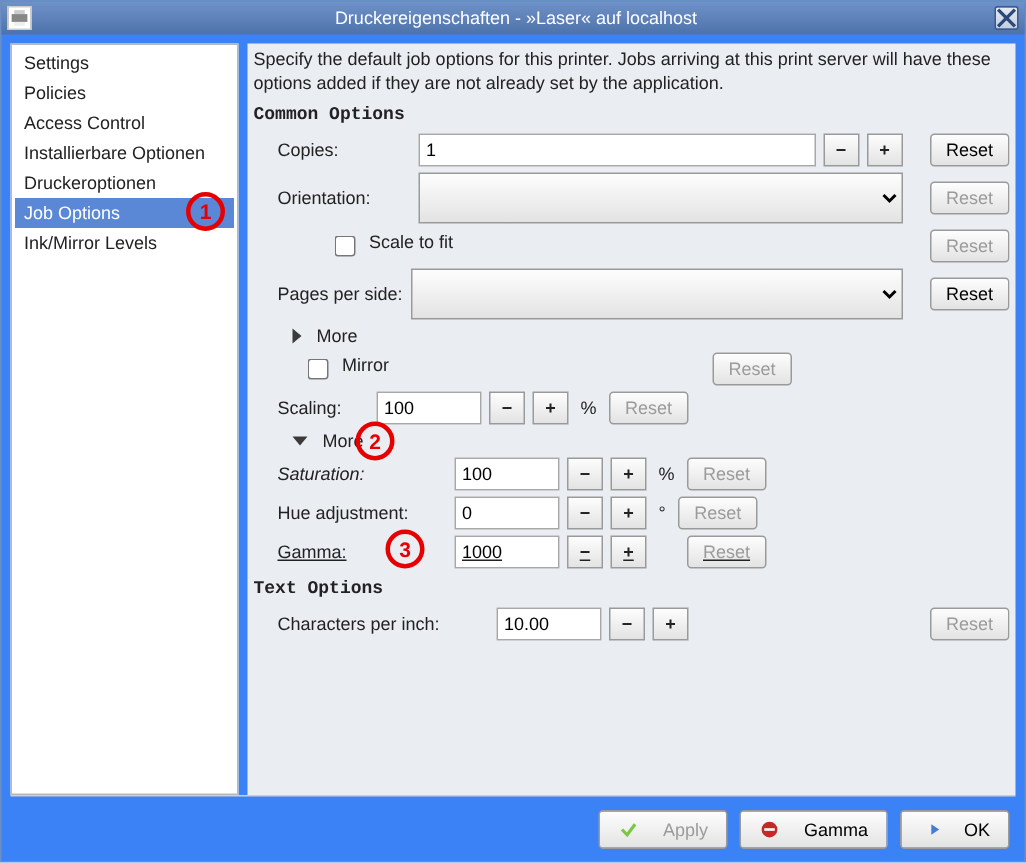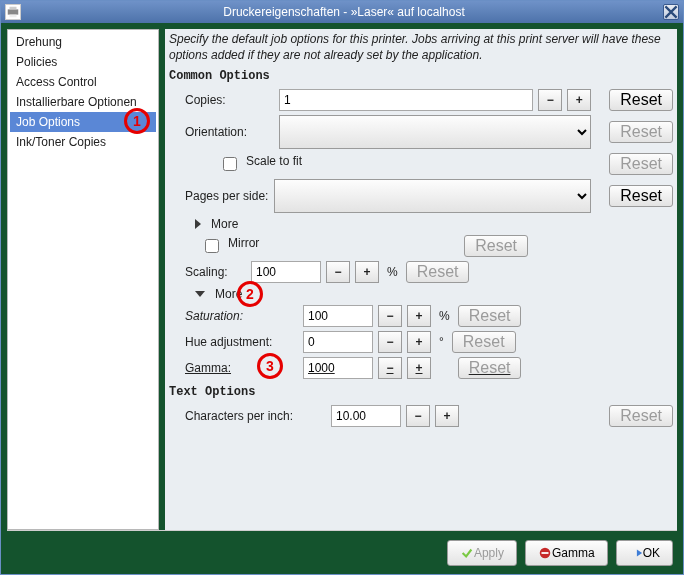--- a/index.html
+++ b/index.html
@@ -1,39 +1,39 @@
 <!DOCTYPE html>
 <html><head>
 <meta charset="utf-8">
 <style>
   * { box-sizing: border-box; }
   html, body { margin:0; padding:0; font-family: Verdana, Geneva, sans-serif; font-size:12px; color:#222; }
   body { background:#fff; }
-  .window { width:684px; height:575px; border:1px solid #6a8fc5; display:flex; flex-direction:column; background:#14532d; }
+  .window { width:684px; height:575px; border:1px solid #6a8fc5; display:flex; flex-direction:column; background:#3b82f6; }
   .titlebar { height:22px; background:linear-gradient(#6f92c8,#4d72aa); color:#fff; display:flex; align-items:center; padding:0 4px; font-size:12px; }
   .titlebar .icon { width:16px; height:16px; background:#fff; border:1px solid #ccc; display:inline-flex; align-items:center; justify-content:center; margin-right:4px; }
   .titlebar .title { flex:1; text-align:center; }
   .titlebar .close { width:16px; height:16px; background:linear-gradient(#e8ecf3,#c2cde0); border:1px solid #3a5a8e; border-radius:2px; display:flex; align-items:center; justify-content:center; }
   .content { flex:1; display:flex; padding:6px 6px 0 6px; gap:6px; overflow:hidden; }
   .sidebar { width:152px; background:#fff; border:1px solid #b8b8b8; padding:2px 2px; }
   .sidebar-item { padding:3px 6px; cursor:pointer; white-space:nowrap; position:relative; }
   .sidebar-item.selected { background:#5a87d6; color:#fff; }
   .main { flex:1; background:#eaeef2; overflow:hidden; padding:2px 4px 2px 4px; }
   .main-inner { height:100%; overflow:hidden; }
-  .desc { margin-bottom:0; line-height:1.35;font-style:italic; }
+  .desc { margin-bottom:0; line-height:1.35; }
   .section-heading { font-weight:bold; margin:6px 0 6px 0;font-family:Liberation Mono, monospace; }
   .row { display:flex; align-items:center; margin:4px 0 4px 16px; gap:6px; }
   .row.indent2 { margin-left:26px; }
   .label { white-space:nowrap; }
   .spin { width:70px; height:22px; border:1px solid #a8a8a8; background:#fff; padding:1px 4px; font-family:inherit; font-size:12px; }
   .spin.wide { flex:1; }
   .numbtn { width:24px; height:22px; border:1px solid #9a9a9a; background:linear-gradient(#fdfdfd,#e3e3e3); display:flex; align-items:center; justify-content:center; font-weight:bold; cursor:pointer; margin-left:-1px; }
-  .btn { height:26px; padding:0 12px; border:1px solid #9a9a9a; background:linear-gradient(#fdfdfd,#e3e3e3); border-radius:3px; cursor:pointer; font-family:inherit; font-size:12px; display:inline-flex; align-items:center; gap:0; }
+  .btn { height:26px; padding:0 12px; border:1px solid #9a9a9a; background:linear-gradient(#fdfdfd,#e3e3e3); border-radius:3px; cursor:pointer; font-family:inherit; font-size:12px; display:inline-flex; align-items:center; gap:16px; }
   .btn:disabled { color:#9b9b9b; cursor:default; }
-  .resetbtn { height:22px; padding:0 10px; border:1px solid #9a9a9a; background:linear-gradient(#fdfdfd,#e3e3e3); border-radius:3px; font-family:inherit; font-size:16px; }
+  .resetbtn { height:22px; padding:0 10px; border:1px solid #9a9a9a; background:linear-gradient(#fdfdfd,#e3e3e3); border-radius:3px; font-family:inherit; font-size:12px; }
   .resetbtn:disabled { color:#9b9b9b; }
   select.combo { height:22px; border:1px solid #9a9a9a; background:linear-gradient(#fdfdfd,#e3e3e3); font-family:inherit; font-size:12px; padding:16px 4px; }
   .combo.fill { flex:1; }
   .chk { display:flex; gap:6px; }
   .chk input { width:14px; height:14px; }
   .tri { display:inline-block; width:0; height:0; vertical-align:middle; margin-right:4px; }
   .tri.right { border-top:5px solid transparent; border-bottom:5px solid transparent; border-left:6px solid #3a3a3a; }
   .tri.down { border-left:5px solid transparent; border-right:5px solid transparent; border-top:6px solid #3a3a3a; }
   .buttonbar { height:44px; border-top:1px solid #cfcfcf; margin:0 6px; display:flex; align-items:center; justify-content:flex-end; gap:8px; padding:0 4px; }
   .redcircle { position:absolute; width:26px; height:26px; border:3px solid #e60000; border-radius:50%; color:#e60000; font-weight:bold; display:flex; align-items:center; justify-content:center; font-size:14px; background:transparent; pointer-events:none; z-index:50; }
@@ -56,29 +56,30 @@
     <span class="title">Druckereigenschaften - »Laser« auf localhost</span>
     <span class="close">
       <svg class="icon-svg" viewBox="0 0 10 10">
           <path d="M1 1 L9 9 M9 1 L1 9" stroke="#2a4a7a" stroke-width="1.6"></path>
         </svg>
     </span>
   </div>
 
   <div class="content">
     <div class="sidebar">
-      <div class="sidebar-item">Drehung</div>
+      <div class="sidebar-item">Settings</div>
       <div class="sidebar-item">Policies</div>
       <div class="sidebar-item">Access Control</div>
       <div class="sidebar-item">Installierbare Optionen</div>
+      <div class="sidebar-item">Druckeroptionen</div>
       <div class="sidebar-item selected" style="position:relative;">
         <span>Job Options</span>
         <span class="redcircle" style="right:6px; top:-4px;">1</span>
       </div>
-      <div class="sidebar-item">Ink/Toner Copies</div>
+      <div class="sidebar-item">Ink/Mirror Levels</div>
     </div>
 
     <div class="main">
       <div class="main-inner">
         <div class="desc">Specify the default job options for this printer.  Jobs arriving at this print server will have these options added if they are not already set by the application.</div>
 
         <div class="section-heading">Common Options</div>
 
         <div class="row">
           <span class="label" style="width:88px;">Copies:</span>

